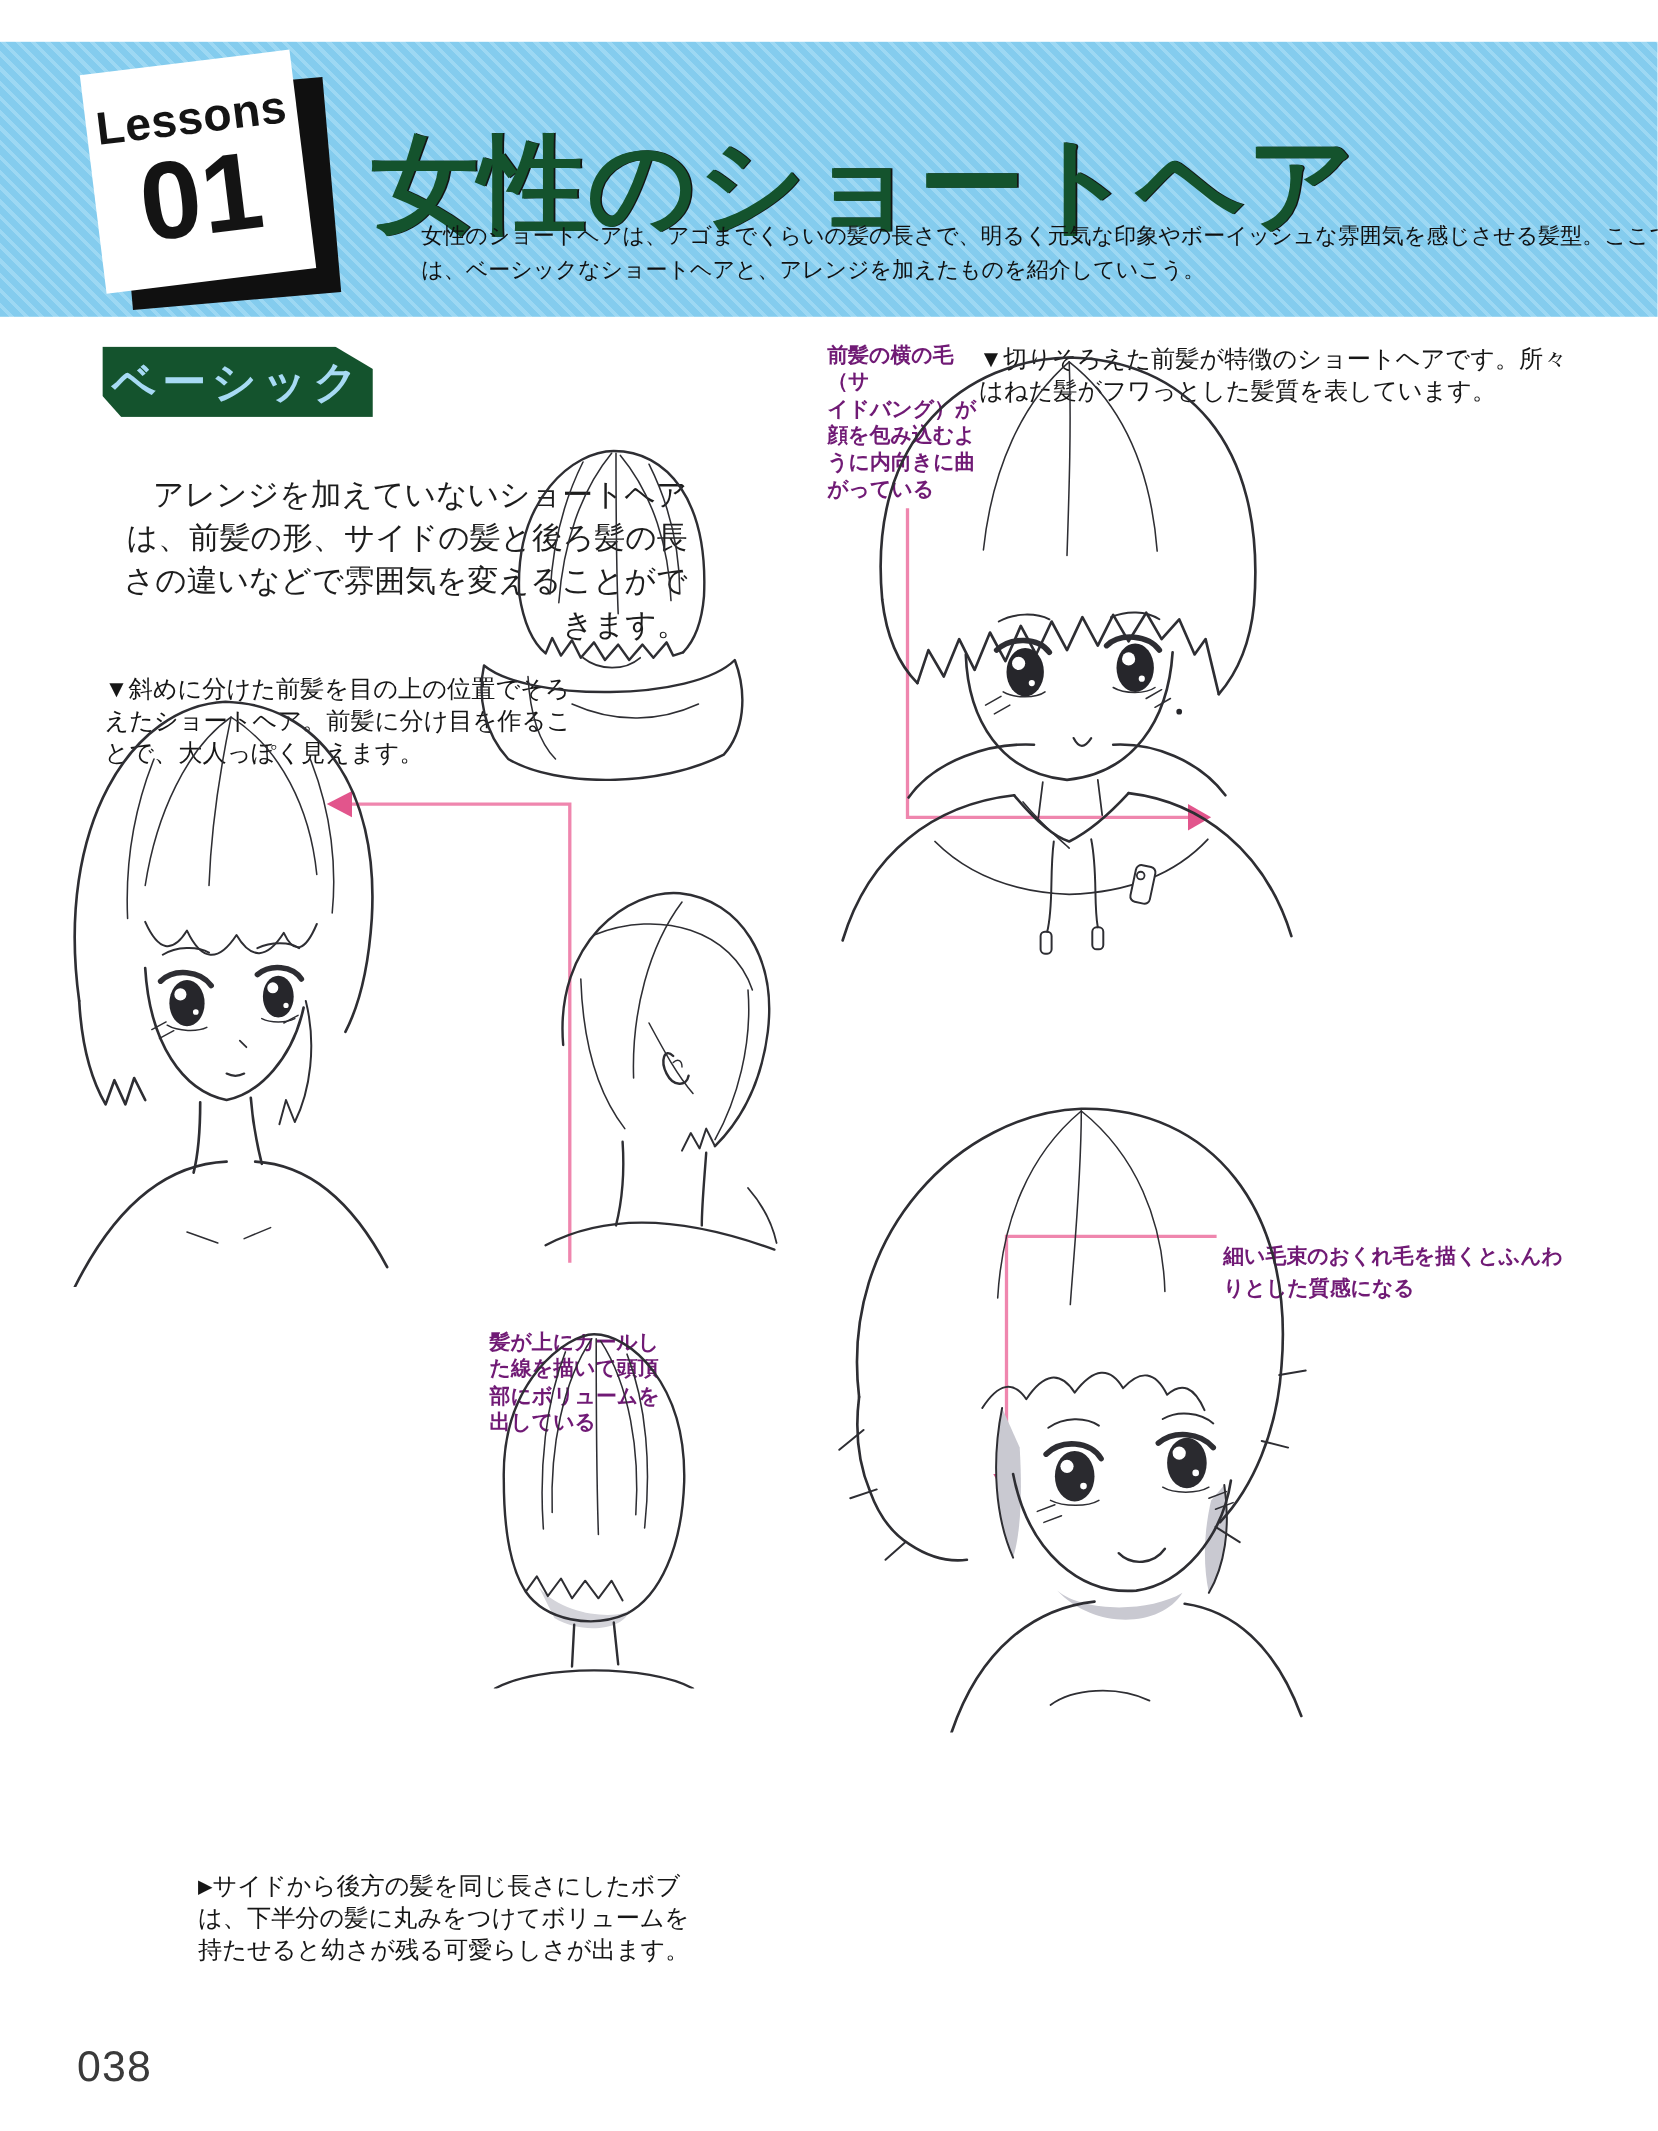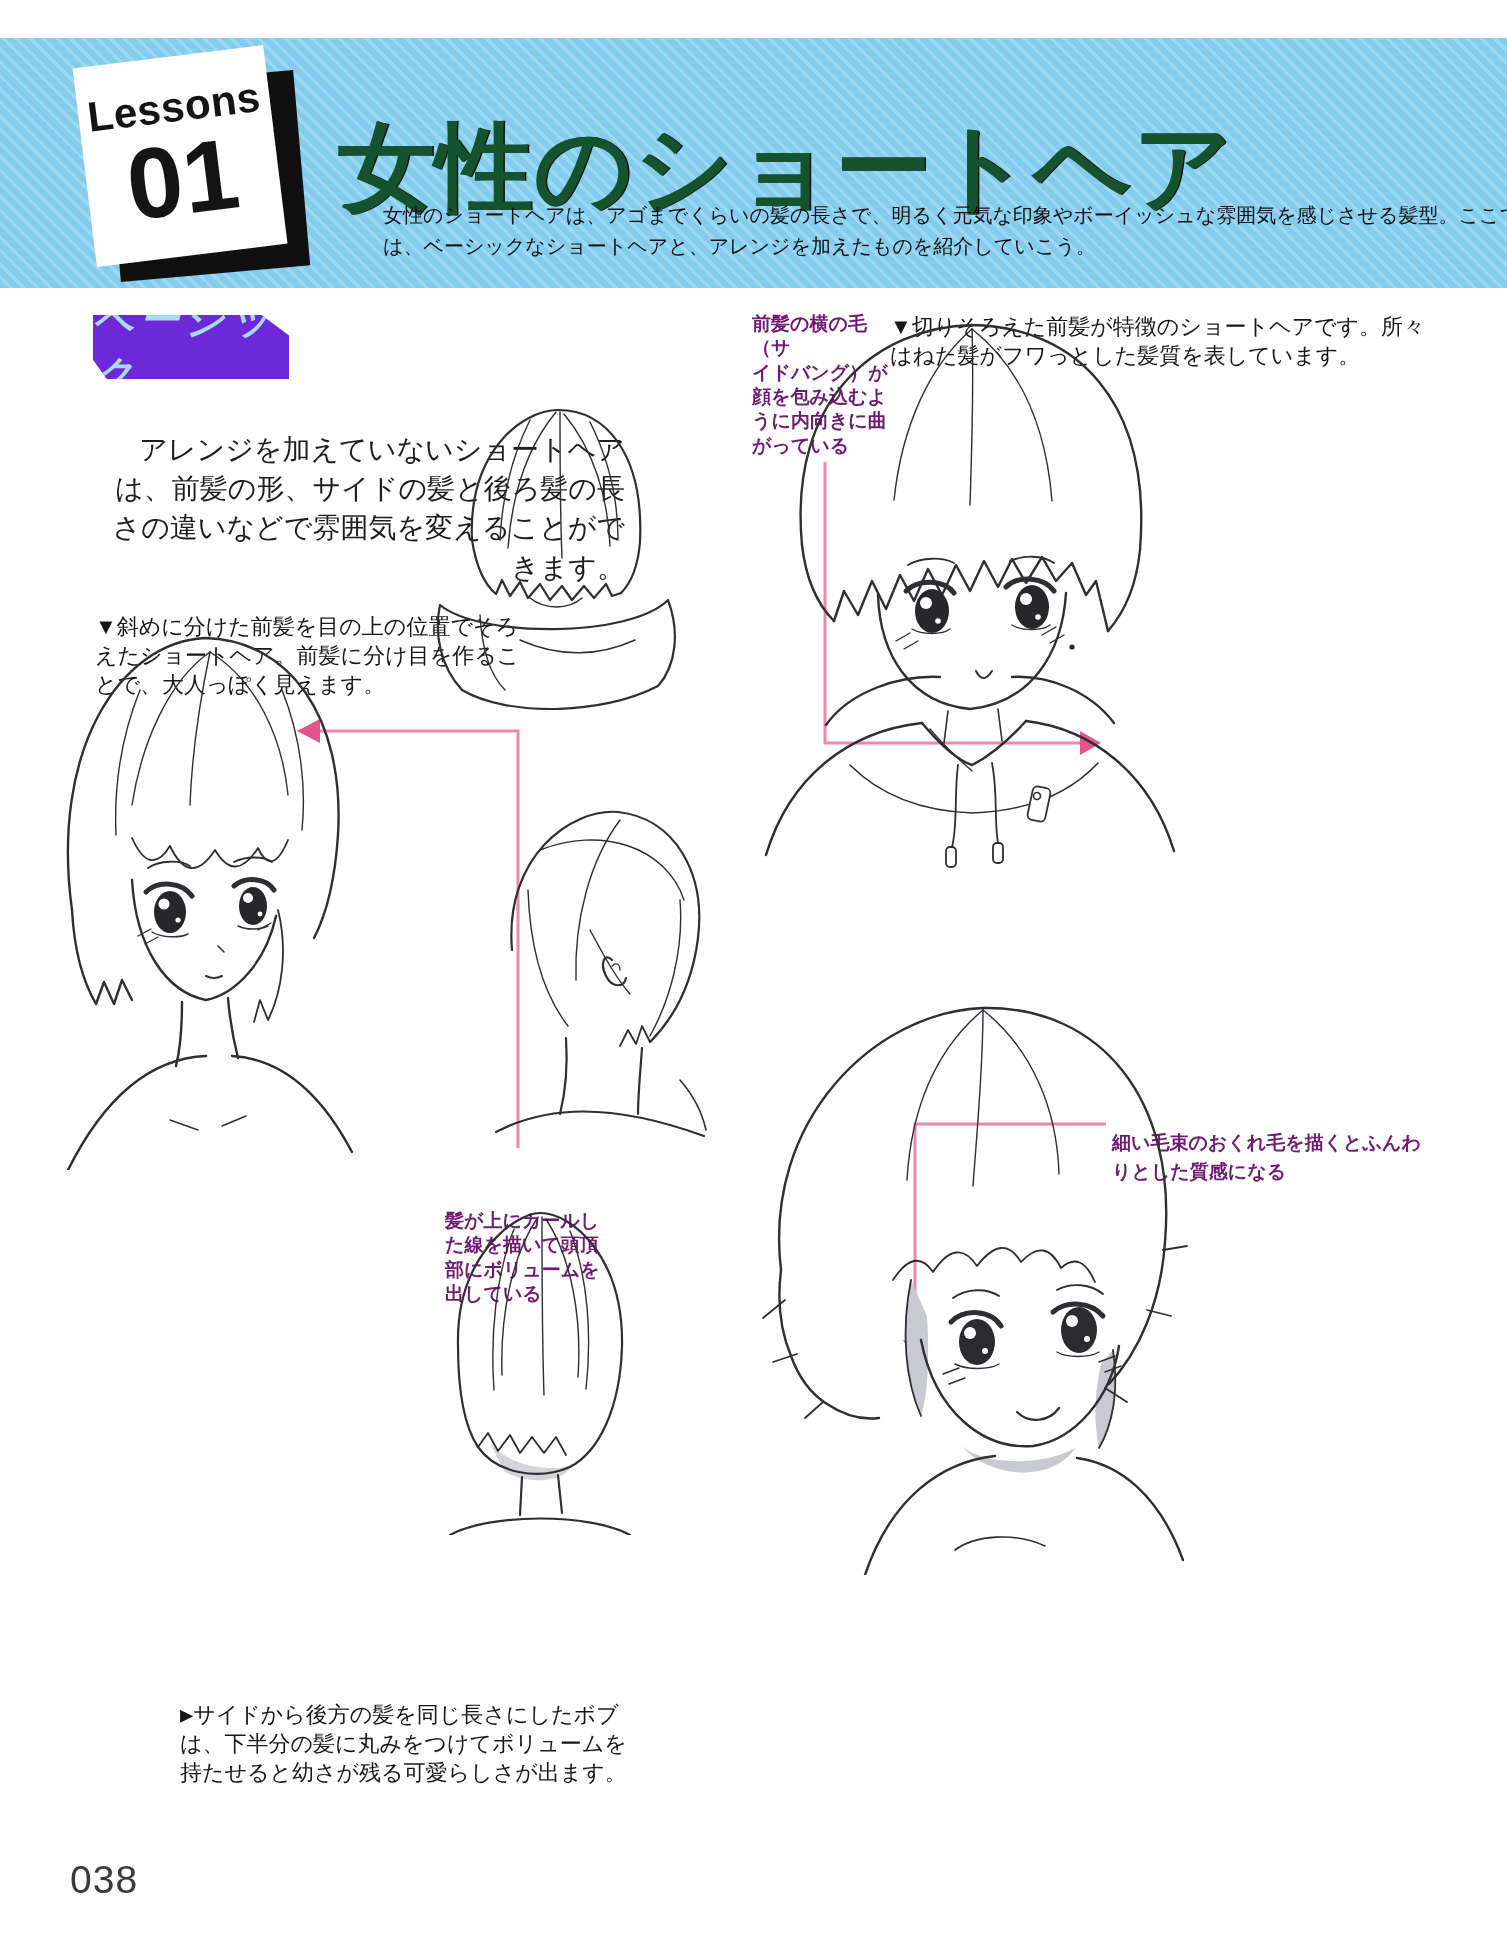--- a/index.html
+++ b/index.html
@@ -32,24 +32,24 @@
     font-size:97px;font-weight:900;color:#14532d;letter-spacing:1px;line-height:1.05;
     text-shadow:1.5px 0 0 #141414;
     white-space:nowrap;
   }
   .page-subtitle{
     position:absolute;left:338px;top:180px;width:1165px;
     font-size:20px;font-weight:normal;color:#101010;line-height:1.55;margin-left:45px;
   }
   
   .section-label{
-    position:absolute;left:93px;top:315px;width:196px;height:64px;
-    background:#6d28d9;color:#a7daf4;
+    position:absolute;left:93px;top:315px;width:246px;height:64px;
+    background:#14532d;color:#a7daf4;
     display:flex;align-items:center;justify-content:center;
-    font-size:40px;font-weight:bold;font-style:italic;letter-spacing:5px;
+    font-size:40px;font-weight:bold;letter-spacing:5px;
     clip-path:polygon(0 0,86% 0,100% 32%,100% 100%,7% 100%,0 70%);
   }
   .section-intro{
     position:absolute;left:97px;top:402px;width:528px;
     font-size:28px;line-height:1.4;color:#1d1d1d;font-weight:500;text-align:right;
   }
   
   .caption{
     position:absolute;font-size:22px;line-height:1.32;color:#161616;font-weight:500;
   }

